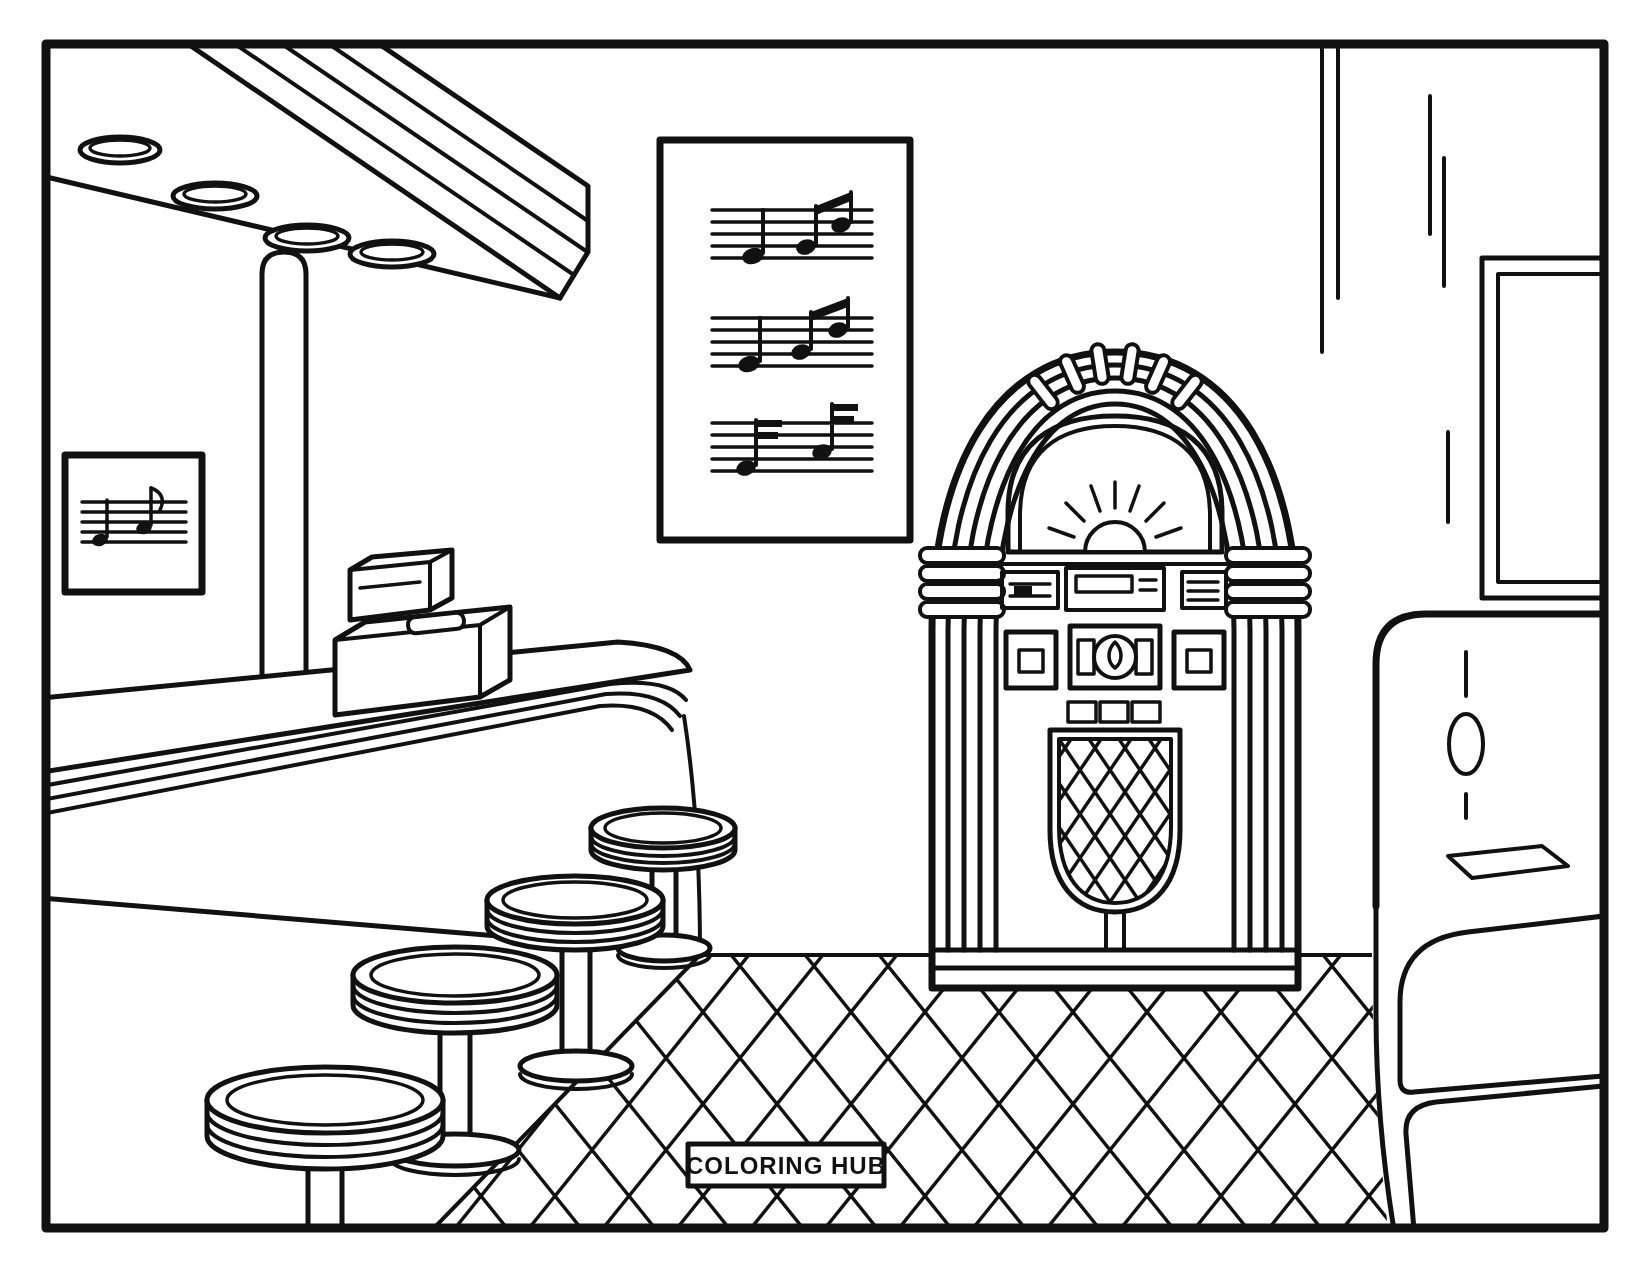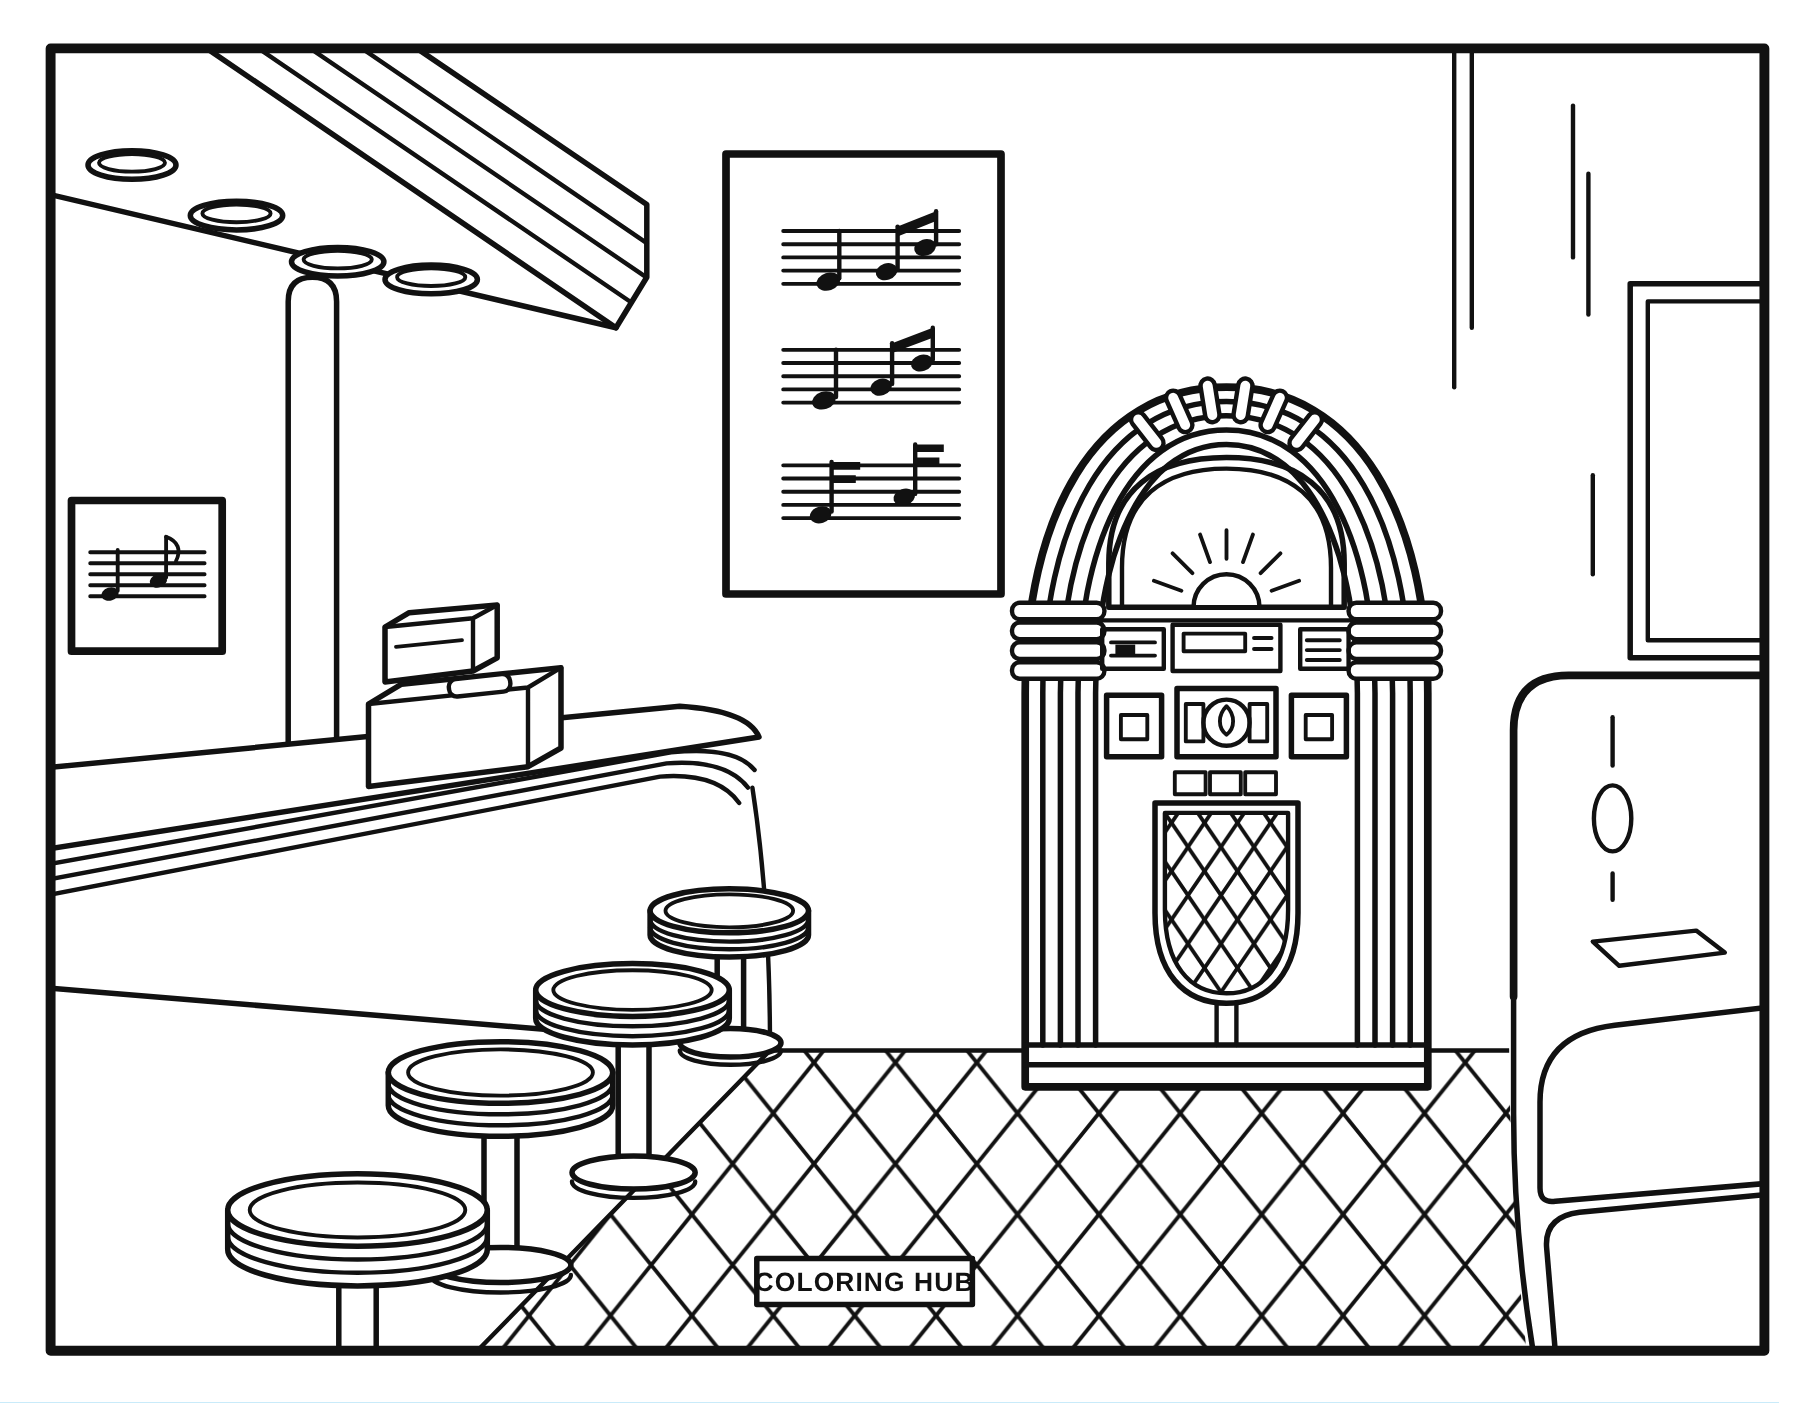--- a/index.html
+++ b/index.html
@@ -1,16 +1,16 @@
 <!DOCTYPE html>
 <html><head>
 <meta charset="utf-8">
 <style>
   html,body{margin:0;padding:0;background:#ffffff}
-  .page{width:1650px;height:1275px;background:#0ea5e9;position:relative;overflow:hidden}
+  .page{width:1650px;height:1275px;background:#f0abfc;position:relative;overflow:hidden}
   svg{display:block}
   .ln{fill:none;stroke:#111111;stroke-width:5;stroke-linecap:round;stroke-linejoin:round}
   .wh{fill:#ffffff;stroke:#111111;stroke-width:5;stroke-linecap:round;stroke-linejoin:round}
   .whf{fill:#ffffff;stroke:none}
   .bk{fill:#111111;stroke:none}
   .t3{stroke-width:3.5}
   .t4{stroke-width:4}
   .t7{stroke-width:7}
   .t9{stroke-width:9}
   .brand{font:700 24px "Liberation Sans",sans-serif;fill:#111111;letter-spacing:1px}

